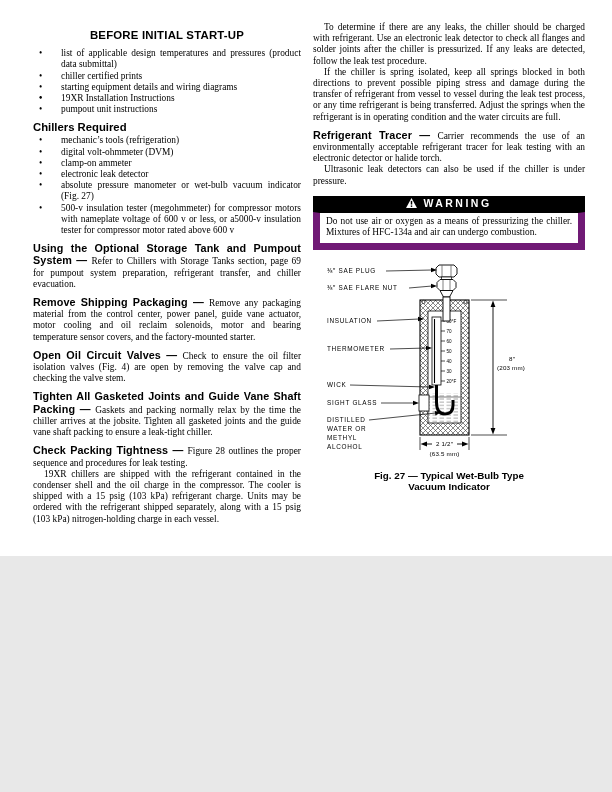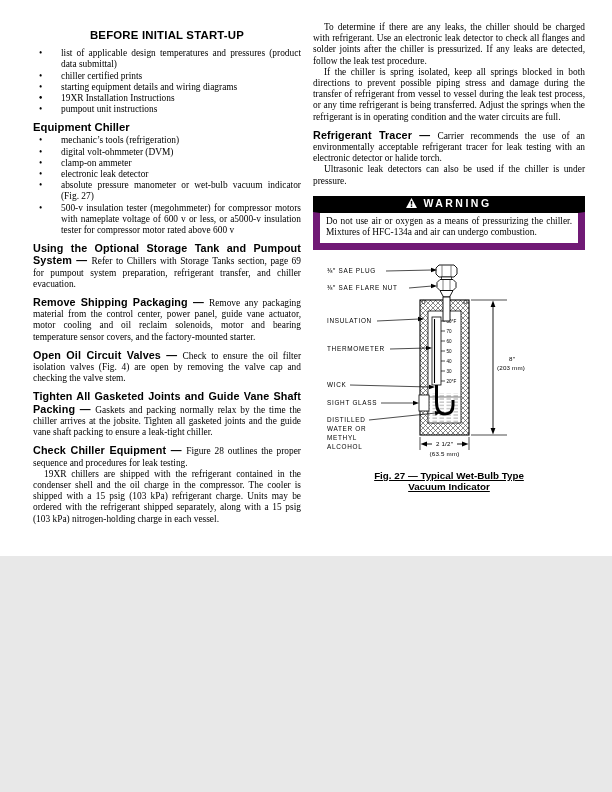--- a/index.html
+++ b/index.html
@@ -40,21 +40,21 @@
   }
   .warn-head svg { vertical-align:-1px; margin-right:6px; }
   .warn-body {
     border:7px solid #701a75; border-top:1px solid #000;
     padding:3px 6px 5px 6px; text-align:justify;
   }
 
   .figure-block { margin-top:13px; }
   .fig-caption {
     font-family:"Liberation Sans", sans-serif; font-weight:bold;
-    font-size:9.8px; line-height:11.5px; text-align:center; margin-top:5px;text-decoration:underline;
+    font-size:9.8px; line-height:11.5px; text-align:center; margin-top:5px;
   }
   .page-num {
     position:absolute; left:0; right:0; top:759px; text-align:center;
     font-size:9.8px;
   }
   svg text {
     font-family:"Liberation Sans", sans-serif;
   }
   .fig-label { font-size:6.4px; letter-spacing:0.7px; }
   .fig-scale { font-size:4.6px; letter-spacing:0; }
@@ -70,35 +70,35 @@
 
     <ul class="blist">
       <li><span class="blt">•</span><span>list of applicable design temperatures and pressures (product data submittal)</span></li>
       <li><span class="blt">•</span><span>chiller certified prints</span></li>
       <li><span class="blt">•</span><span>starting equipment details and wiring diagrams</span></li>
       <li><span class="blt">•</span></li>
       <li><span class="blt">•</span><span>19XR Installation Instructions</span></li>
       <li><span class="blt">•</span><span>pumpout unit instructions</span></li>
     </ul>
 
-    <h2 class="sec-head">Equipment Chiller</h2>
+    <h2 class="sec-head">Chillers Required</h2>
     <ul class="blist">
       <li><span class="blt">•</span><span>mechanic’s tools (refrigeration)</span></li>
       <li><span class="blt">•</span><span>digital volt-ohmmeter (DVM)</span></li>
       <li><span class="blt">•</span><span>clamp-on ammeter</span></li>
       <li><span class="blt">•</span><span>electronic leak detector</span></li>
       <li><span class="blt">•</span><span>absolute pressure manometer or wet-bulb vacuum indicator (Fig. 27)</span></li>
       <li><span class="blt">•</span><span>500-v insulation tester (megohmmeter) for compressor motors with nameplate voltage of 600 v or less, or a5000-v insulation tester for compressor motor rated above 600 v</span></li>
     </ul>
 
     <p class="sect"><span class="rh">Using the Optional Storage Tank and Pumpout System — </span><span>Refer to Chillers with Storage Tanks section, page 69 for pumpout system preparation, refrigerant transfer, and chiller evacuation.</span></p>
     <p class="sect"><span class="rh">Remove Shipping Packaging — </span><span>Remove any packaging material from the control center, power panel, guide vane actuator, motor cooling and oil reclaim solenoids, motor and bearing temperature sensor covers, and the factory-mounted starter.</span></p>
     <p class="sect"><span class="rh">Open Oil Circuit Valves — </span><span>Check to ensure the oil filter isolation valves (Fig. 4) are open by removing the valve cap and checking the valve stem.</span></p>
     <p class="sect"><span class="rh">Tighten All Gasketed Joints and Guide Vane Shaft Packing — </span><span>Gaskets and packing normally relax by the time the chiller arrives at the jobsite. Tighten all gasketed joints and the guide vane shaft packing to ensure a leak-tight chiller.</span></p>
-    <p class="sect"><span class="rh">Check Chiller Equipment — </span><span>Figure 28 outlines the proper sequence and procedures for leak testing.</span></p>
+    <p class="sect"><span class="rh">Check Packing Tightness — </span><span>Figure 28 outlines the proper sequence and procedures for leak testing.</span></p>
     <p class="jp ind">19XR chillers are shipped with the refrigerant contained in the condenser shell and the oil charge in the compressor. The cooler is shipped with a 15 psig (103 kPa) refrigerant charge. Units may be ordered with the refrigerant shipped separately, along with a 15 psig (103 kPa) nitrogen-holding charge in each vessel.</p>
   </div>
 
   <div class="col-right">
     <p class="jp ind">To determine if there are any leaks, the chiller should be charged with refrigerant. Use an electronic leak detector to check all flanges and solder joints after the chiller is pressurized. If any leaks are detected, follow the leak test procedure.</p>
     <p class="jp ind">If the chiller is spring isolated, keep all springs blocked in both directions to prevent possible piping stress and damage during the transfer of refrigerant from vessel to vessel during the leak test process, or any time refrigerant is being transferred. Adjust the springs when the refrigerant is in operating condition and the water circuits are full.</p>
 
     <p class="sect"><span class="rh">Refrigerant Tracer — </span><span>Carrier recommends the use of an environmentally acceptable refrigerant tracer for leak testing with an electronic detector or halide torch.</span></p>
     <p class="jp ind">Ultrasonic leak detectors can also be used if the chiller is under pressure.</p>
 

